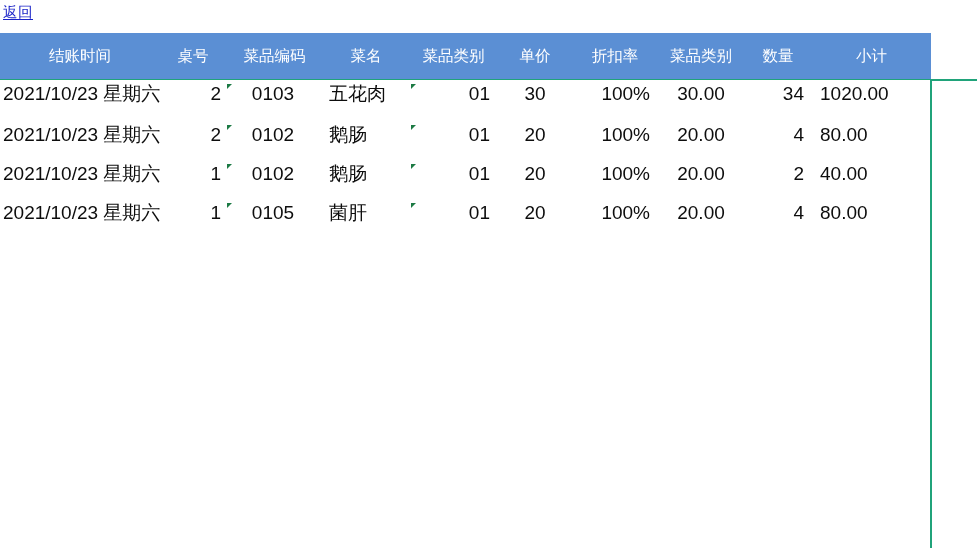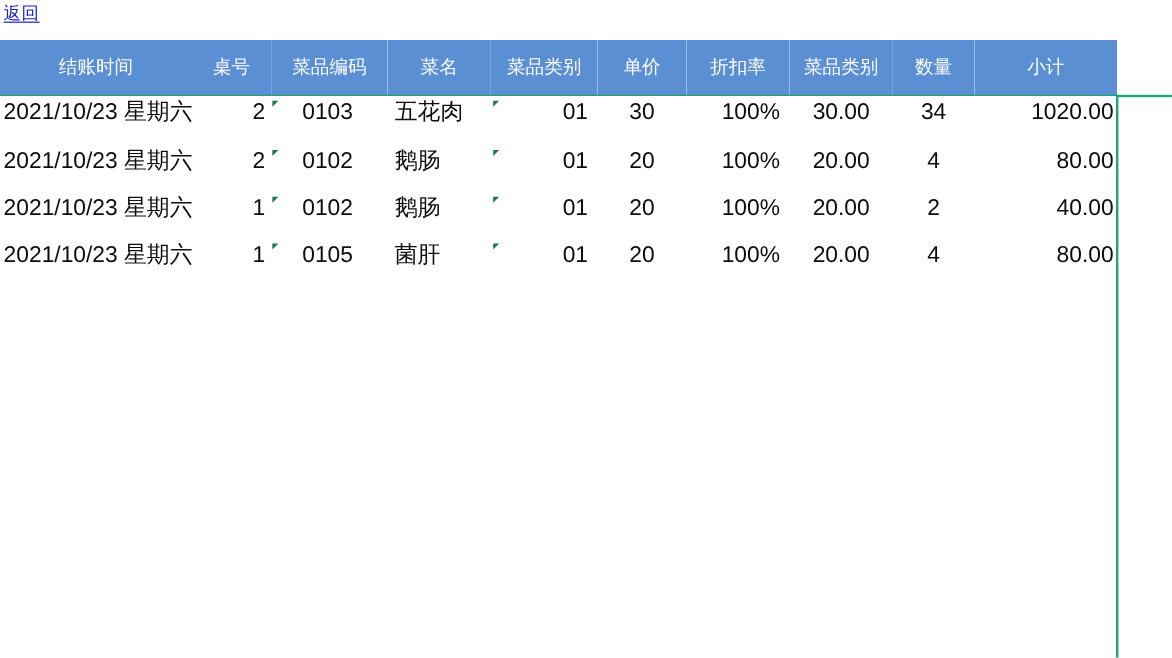--- a/index.html
+++ b/index.html
@@ -79,22 +79,22 @@
   #sheet-table tbody tr:first-child td { padding-top: 2px; height: 25px; }
 
   .c-date   { text-align: left;  padding-left: 3px !important; }
   .c-table  { text-align: right; padding-right: 5px !important; }
   .c-code   { text-align: center;  padding-left: 5px !important; }
   .c-name   { text-align: left;  padding-left: 6px !important; }
   .c-cat    { text-align: right;  padding-left: 6px !important; }
   .c-price  { text-align: center; padding-right: 8px !important; }
   .c-disc   { text-align: right; padding-right: 8px !important; margin-top: 36px; }
   .c-after  { text-align: center; padding-right: 8px !important; }
-  .c-qty    { text-align: center; padding-right: 8px !important; margin-top: 46px; }
-  .c-sub    { text-align: right; padding-right: 3px !important; }
+  .c-qty    { text-align: right; padding-right: 8px !important; margin-top: 46px; }
+  .c-sub    { text-align: left; padding-right: 3px !important; }
 
   
   .cell-wrap {
     position: relative;
     display: block;
     height: 100%;
   }
   .err-marker {
     position: absolute;
     left: -4px;

